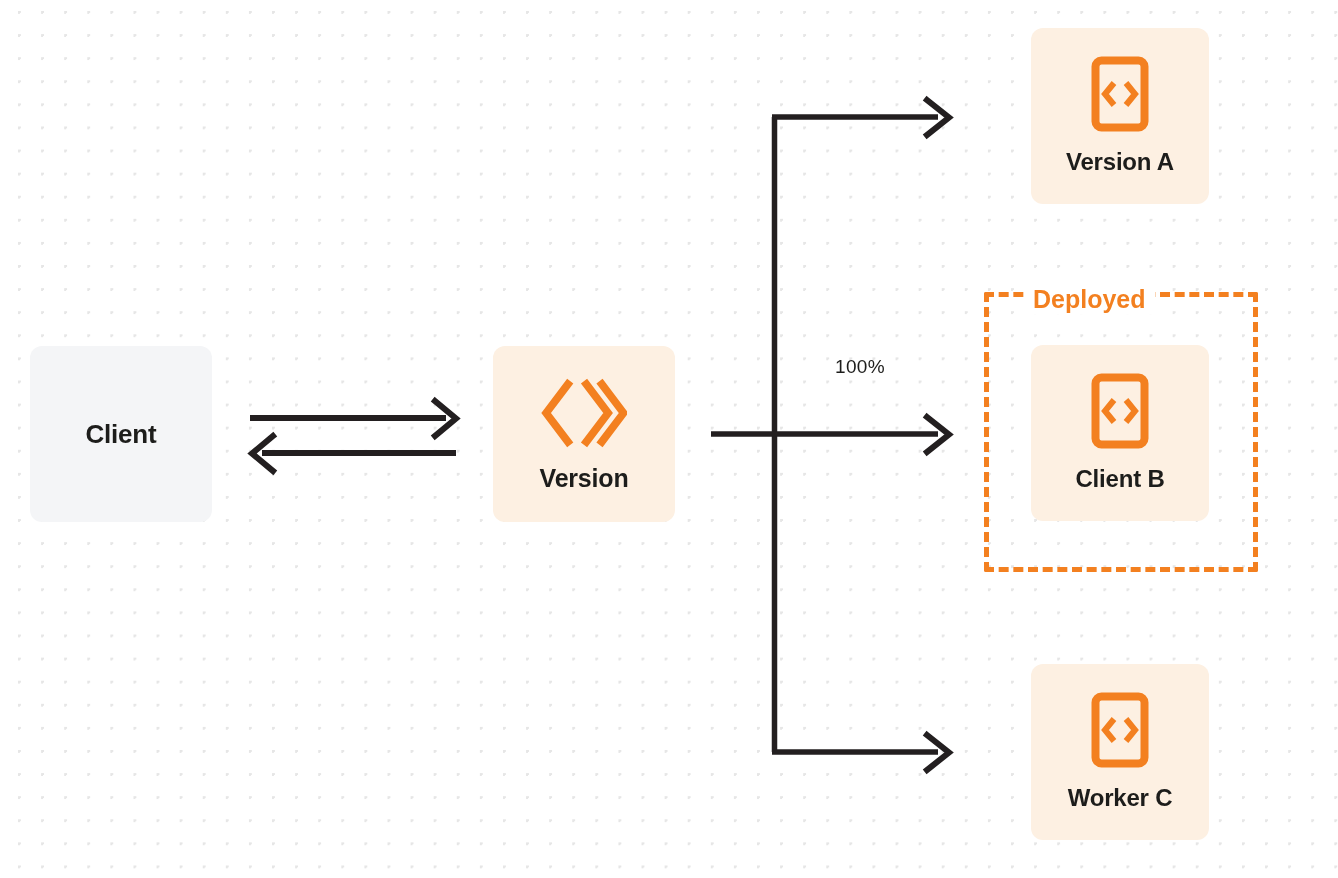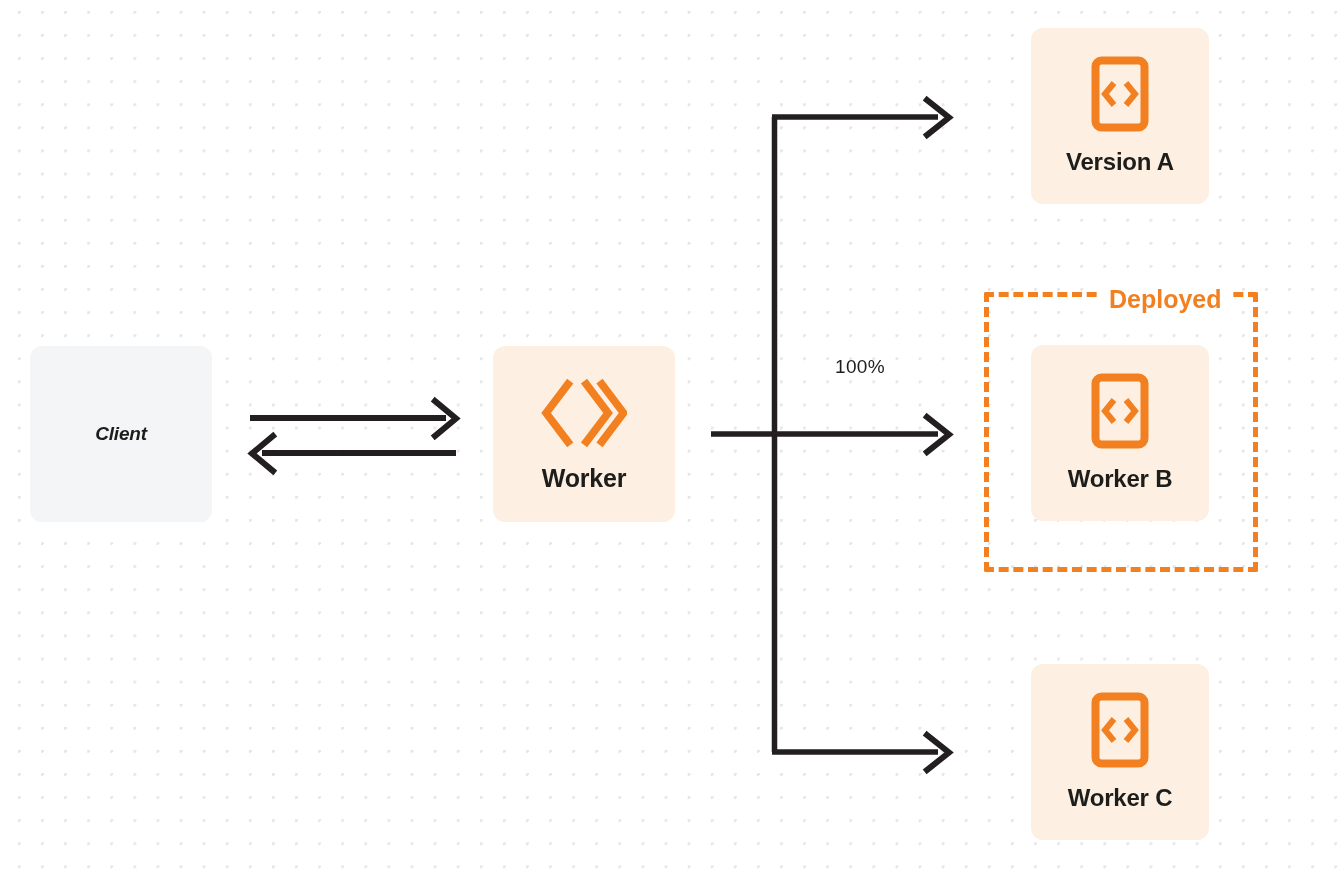--- a/index.html
+++ b/index.html
@@ -40,21 +40,21 @@
   }
 
   
   .client-box {
     left: 30px;
     top: 346px;
     width: 182px;
     height: 176px;
     background: #f4f5f7;
   }
-  .client-box .node-label { font-size: 19px; font-style: italic; }
+  .client-box .node-label { font-size: 26px; }
 
   
   .worker-box {
     left: 493px;
     top: 346px;
     width: 182px;
     height: 176px;
     background: #fdf0e2;
   }
   .worker-box .node-label {
@@ -86,21 +86,21 @@
     left: 984px;
     top: 292px;
     width: 274px;
     height: 280px;
     border: 5px dashed #f38020;
     border-radius: 2px;
     box-sizing: border-box;
   }
   .deployed-label {
     position: absolute;
-    left: 1100px;
+    left: 1024px;
     top: 284px;
     background: #ffffff;
     padding: 0 9px;
     color: #f38020;
     font-size: 25px;
     font-weight: bold;
     line-height: 30px;
     white-space: nowrap;
   }
 
@@ -173,21 +173,21 @@
   </div>
 
   <div class="node worker-box">
     <span>
       <svg class="worker-logo" viewBox="0 0 100 86" fill="none">
         <path d="M34 6 L 6 43 L 34 80" stroke="#f38020" stroke-width="9" stroke-linecap="butt" stroke-linejoin="miter" fill="none"></path>
         <path d="M50 6 L 78 43 L 50 80" stroke="#f38020" stroke-width="9" stroke-linecap="butt" stroke-linejoin="miter" fill="none"></path>
         <path d="M68 6 L 96 43 L 68 80" stroke="#f38020" stroke-width="9" stroke-linecap="butt" stroke-linejoin="miter" fill="none"></path>
       </svg>
     </span>
-    <span class="node-label">Worker</span>
+    <span class="node-label">Version</span>
   </div>
 
   <div class="node version-box version-a">
     <span>
       <svg class="code-icon" viewBox="0 0 58 76" fill="none">
         <rect x="4.5" y="4.5" width="49" height="67" rx="6" ry="6" stroke="#f38020" stroke-width="8" fill="none"></rect>
         <path d="M23 27 L 14 38 L 23 49" stroke="#f38020" stroke-width="6" fill="none" stroke-linecap="butt" stroke-linejoin="miter"></path>
         <path d="M35 27 L 44 38 L 35 49" stroke="#f38020" stroke-width="6" fill="none" stroke-linecap="butt" stroke-linejoin="miter"></path>
       </svg>
     </span>
@@ -197,21 +197,21 @@
   <div class="deployed-group"></div>
 
   <div class="node version-box version-b">
     <span>
       <svg class="code-icon" viewBox="0 0 58 76" fill="none">
         <rect x="4.5" y="4.5" width="49" height="67" rx="6" ry="6" stroke="#f38020" stroke-width="8" fill="none"></rect>
         <path d="M23 27 L 14 38 L 23 49" stroke="#f38020" stroke-width="6" fill="none" stroke-linecap="butt" stroke-linejoin="miter"></path>
         <path d="M35 27 L 44 38 L 35 49" stroke="#f38020" stroke-width="6" fill="none" stroke-linecap="butt" stroke-linejoin="miter"></path>
       </svg>
     </span>
-    <span class="node-label">Worker B</span>
+    <span class="node-label">Client B</span>
   </div>
 
   <div class="deployed-label">Deployed</div>
 
   <div class="node version-box version-c">
     <span>
       <svg class="code-icon" viewBox="0 0 58 76" fill="none">
         <rect x="4.5" y="4.5" width="49" height="67" rx="6" ry="6" stroke="#f38020" stroke-width="8" fill="none"></rect>
         <path d="M23 27 L 14 38 L 23 49" stroke="#f38020" stroke-width="6" fill="none" stroke-linecap="butt" stroke-linejoin="miter"></path>
         <path d="M35 27 L 44 38 L 35 49" stroke="#f38020" stroke-width="6" fill="none" stroke-linecap="butt" stroke-linejoin="miter"></path>

